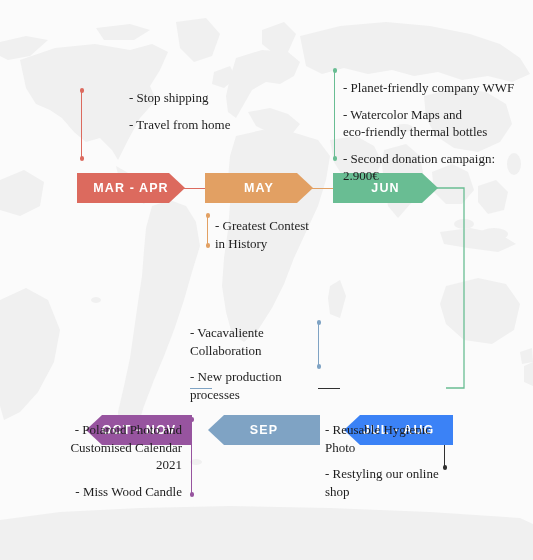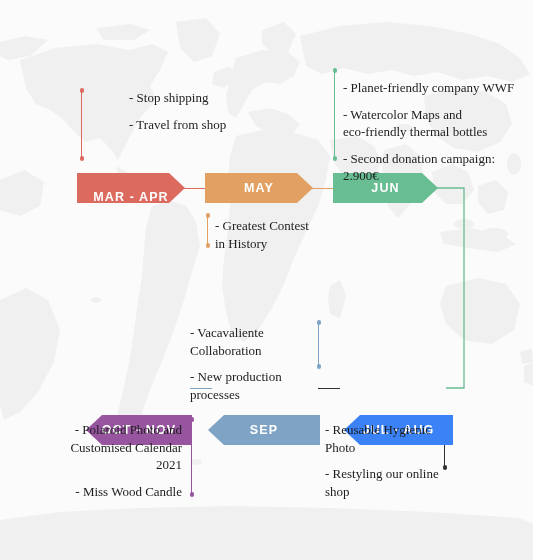--- a/index.html
+++ b/index.html
@@ -184,21 +184,21 @@
 
       <path d="M0,300 L26,288 L48,300 L60,330 L54,362 L38,392 L20,412 L4,420 L0,406 Z"></path>
       <path d="M0,180 L24,170 L44,182 L40,206 L20,216 L0,210 Z"></path>
     </g>
   </svg>
 
   <svg id="elbow" viewBox="0 0 533 560" aria-hidden="true">
     <path d="M437,188 L464,188 L464,388 L446,388" fill="none" stroke="#69BD93" stroke-width="1.3"></path>
   </svg>
 
-  <div class="banner right" style="left:77px; top:173px; width:108px; background:#DC6A5E;align-items:flex-end;">
+  <div class="banner right" style="left:77px; top:173px; width:108px; background:#DC6A5E;">
     <span class="lbl">MAR - APR</span>
   </div>
 
   <div class="hconn" style="left:183px; top:187.5px; width:24px; background:#DC6A5E;"></div>
 
   <div class="banner right" style="left:205px; top:173px; width:108px; background:#E2A063;">
     <span class="lbl">MAY</span>
   </div>
 
   <div class="hconn" style="left:311px; top:187.5px; width:24px; background:#E2A063;"></div>
@@ -221,21 +221,21 @@
 
   <div class="banner left" style="left:344px; top:373px; width:109px; background:#3b82f6;">
     <span class="lbl">JUL - AUG</span>
   </div>
 
   <div class="vstem" style="left:81px; top:90px; height:68px; background:#DC6A5E;"></div>
   <div class="dot" style="left:79.5px; top:88px; background:#DC6A5E;"></div>
   <div class="dot" style="left:79.5px; top:156px; background:#DC6A5E;"></div>
   <div class="note lalign" style="left:89px; top:89px; width:120px;margin-left:40px;">
     <p class="line">- Stop shipping</p>
-    <p class="line">- Travel from shop</p>
+    <p class="line">- Travel from home</p>
   </div>
 
   <div class="vstem" style="left:334px; top:70px; height:88px; background:#69BD93;"></div>
   <div class="dot" style="left:332.5px; top:68px; background:#69BD93;"></div>
   <div class="dot" style="left:332.5px; top:156px; background:#69BD93;"></div>
   <div class="note lalign" style="left:343px; top:79px; width:175px;">
     <p class="line">- Planet-friendly company WWF</p>
     <p class="line">- Watercolor  Maps and
 eco-friendly thermal bottles</p>
     <p class="line">- Second donation campaign: 2.900€</p>

